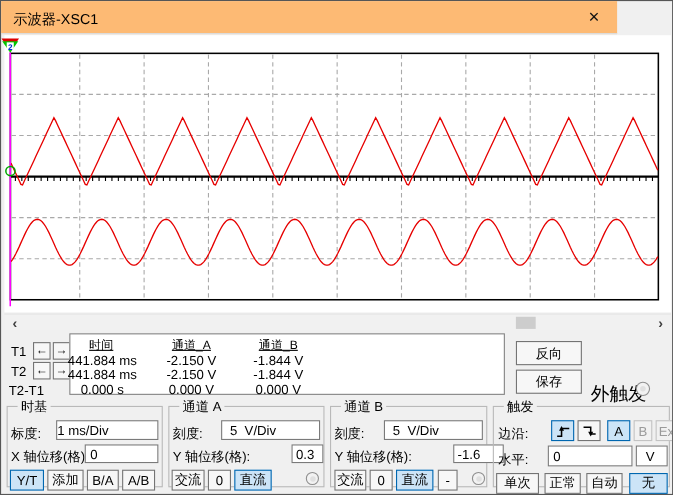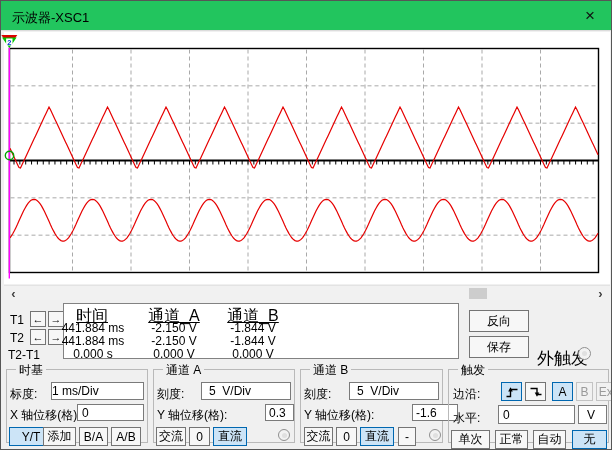--- a/index.html
+++ b/index.html
@@ -1,41 +1,41 @@
 <!DOCTYPE html>
 <html><head>
 <meta charset="utf-8">
 <style>
   html,body{margin:0;padding:0;}
   *{box-sizing:border-box;}
   .win{position:relative;width:612px;height:450px;background:#f0f0f0;
        border:1px solid #565656;overflow:hidden;
        font-family:"Liberation Sans","DejaVu Sans",sans-serif;color:#000;}
-  .titlebar{position:absolute;left:0;top:0;width:610px;height:30px;background:#22c55e;
+  .titlebar{position:absolute;left:0;top:0;width:560px;height:30px;background:#fdba74;
             border-bottom:1px solid #dcdcdc;text-decoration:underline;}
   .title{position:absolute;left:11px;top:8px;font-size:13px;}
   .closebtn{position:absolute;right:8px;top:3px;width:26px;height:24px;display:flex;
             align-items:center;justify-content:center;font-size:17px;color:#111;}
   .scopepanel{position:absolute;left:3px;top:31px;width:606px;height:252px;background:#ffffff;}
   .hscroll{position:absolute;left:3px;top:284px;width:606px;height:15px;background:#f1f1f1;
            border-top:1px solid #e3e3e3;}
   .sb-arrow{position:absolute;top:0;width:15px;height:15px;display:flex;align-items:center;
             justify-content:center;font-size:13px;font-weight:bold;color:#404040;}
   .sb-thumb{position:absolute;left:465px;top:2px;width:18px;height:11px;background:#cdcdcd;}
   .lbl{position:absolute;font-size:12px;white-space:nowrap;}
   .btn{position:absolute;border:1px solid #747474;background:#f7f7f7;display:flex;
        align-items:center;justify-content:center;font-size:12px;white-space:pre;}
   .btn.sel{background:#cce4f7;border:1px solid #0067b0;}
   .btn.dis{color:#9a9a9a;border-color:#c3c3c3;background:#f1f1f1;}
   .smallarrow{font-size:11px;font-weight:bold;}
   .inp{position:absolute;border:1px solid #7a7a7a;background:#fff;display:flex;
        align-items:center;font-size:12px;white-space:pre;}
   .readout{position:absolute;left:62px;top:302px;width:396px;height:56px;background:#fff;
            border:1px solid #828282;}
-  .rhead{position:absolute;top:2px;transform:translateX(-50%);font-size:16px;
+  .rhead{position:absolute;top:2px;transform:translateX(-50%);font-size:11px;
          text-decoration:underline;white-space:nowrap;}
   .rcell{position:absolute;transform:translateX(-50%);font-size:12px;white-space:nowrap;}
   .grp{position:absolute;top:368px;height:74px;border:1px solid #b9b9b9;}
   .grptitle{position:absolute;font-size:12px;background:#f0f0f0;padding:0 3px;white-space:nowrap;}
   .radio{position:absolute;width:13px;height:13px;border-radius:50%;
          border:1px solid #8f8f8f;background:#f2f2f2;}
   .radio::after{content:"";position:absolute;left:3px;top:3px;width:5px;height:5px;
                 border-radius:50%;background:#e0e0e0;}
   svg.overlay{position:absolute;left:0;top:0;pointer-events:none;}
 </style>
@@ -224,21 +224,21 @@
   <span class="lbl" style="left:536px;top:346px;font-size:17px;">外触发</span>
   <div class="radio" style="left:577px;top:346px;"></div>
 
   <div class="grp" style="left:5px;width:142px;">
     <span class="grptitle" style="left:9px;top:-8px;">时基</span>
   </div>
   <span class="lbl" style="left:9px;top:385px;">标度:</span>
   <div class="inp" style="left:50px;top:381px;width:93px;height:18px;padding-left:0;">1 ms/Div</div>
   <span class="lbl" style="left:9px;top:406px;">X 轴位移(格):</span>
   <div class="inp" style="left:76px;top:403px;width:67px;height:17px;padding-left:4px;">0</div>
-  <div class="btn sel" style="left:8px;top:426px;width:44px;height:19px;">Y/T</div>
+  <div class="btn sel" style="left:8px;top:426px;width:31px;height:19px;">Y/T</div>
   <div class="btn" style="left:42px;top:426px;width:33px;height:19px;">添加</div>
   <div class="btn" style="left:78px;top:426px;width:29px;height:19px;">B/A</div>
   <div class="btn" style="left:110px;top:426px;width:30px;height:19px;">A/B</div>
 
   <div class="grp" style="left:152px;width:142px;">
     <span class="grptitle" style="left:9px;top:-8px;">通道 A</span>
   </div>
   <span class="lbl" style="left:156px;top:385px;">刻度:</span>
   <div class="inp" style="left:200px;top:381px;width:90px;height:18px;padding-left:7px;">5  V/Div</div>
   <span class="lbl" style="left:156px;top:406px;">Y 轴位移(格):</span>

